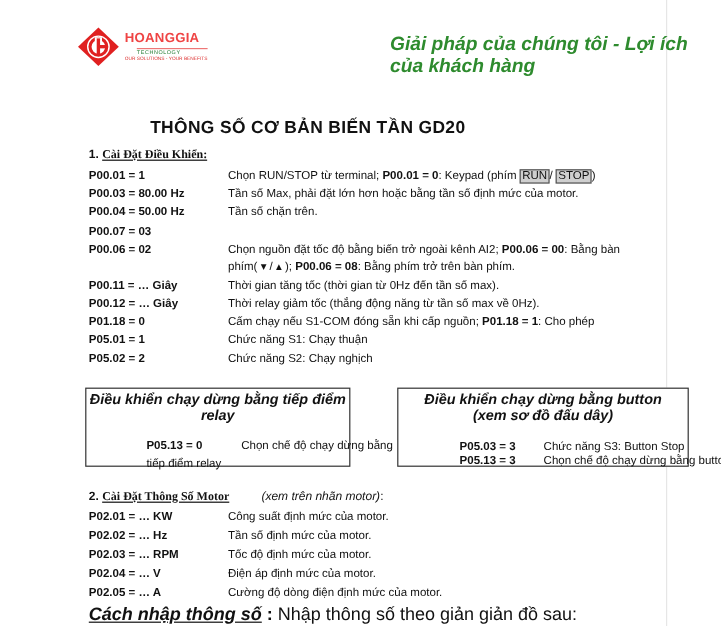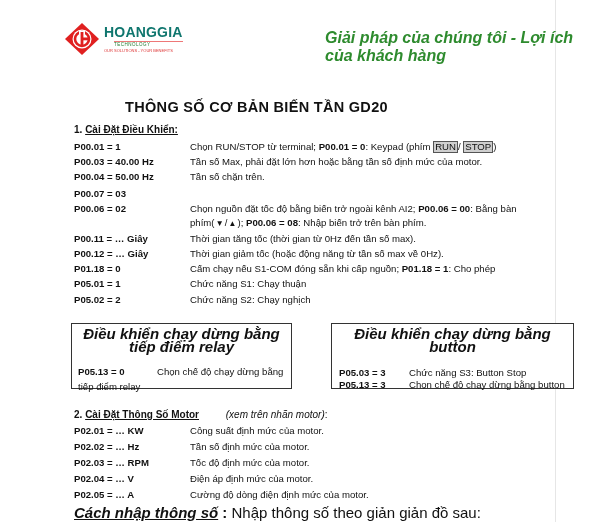--- a/index.html
+++ b/index.html
@@ -10,46 +10,46 @@
     color: #111;
   }
   .page-edge {
     position: absolute; left: 555px; top: 0; width: 1px; height: 522px;
     background: #e6e6e6;
   }
   
   .logo { position: absolute; left: 64px; top: 22px; height: 34px; display: flex; align-items: center; }
   .logo-mark { width: 36px; height: 34px; position: relative; }
   .logo-text { margin-left: 4px; display: flex; flex-direction: column; line-height: 1; }
-  .logo-name { font-weight: bold; font-size: 14px; color: #0f766e; letter-spacing: 0.2px; }
+  .logo-name { font-weight: bold; font-size: 11px; color: #ef4444; letter-spacing: 0.2px; }
   .logo-sub { font-size: 4.5px; color: #1f7a2f; margin-top: 2px; margin-left: 10px; letter-spacing: 0.5px; border-top: 1px solid #e77; padding-top: 1px; }
   .logo-tag { font-size: 4px; color: #d33; margin-top: 1px; }
   .slogan {
     position: absolute; left: 325px; top: 29px;
     font-size: 16px; font-weight: bold; font-style: italic; color: #2e8b2e;
   }
   
   .doc-title {
     position: absolute; left: 0; width: 503px; top: 99px; text-align: center;
     font-weight: bold; font-size: 14.5px; letter-spacing: 0.3px; padding-left: 10px; box-sizing: border-box;
   }
   .section-head { position: absolute; left: 74px; font-size: 10px; font-weight: bold; }
-  .section-head u { text-decoration: underline; }
+  .section-head u { text-decoration: underline; font-family: Liberation Serif, serif; }
   .section-head .note { font-weight: normal; font-style: italic; padding-left: 24px; }
   .row { position: absolute; left: 74px; font-size: 9.6px; line-height: 12px; white-space: nowrap; }
   .row .k { position: absolute; left: 0; font-weight: bold; }
   .row .v { position: absolute; left: 116px; }
   .row b { font-weight: bold; }
   .keycap {
     display: inline-block; background: #cfcfcf; border: 1px solid #555; padding: 0 1px; line-height: 10px; text-align: center;
   }
   
   .box { position: absolute; border: 1px solid #333; background: #fff; }
-  .box-title { text-align: center; font-weight: bold; font-style: italic; font-size: 15px; line-height: 13px; }
-  .box-row { position: absolute; font-size: 9.6px; white-space: nowrap; line-height: 12px; }
+  .box-title { text-align: center; font-weight: bold; font-style: italic; font-size: 12px; line-height: 13px; }
+  .box-row { position: absolute; font-size: 9.6px; white-space: nowrap; line-height: 12px; margin-left: 44px; }
   .box-row .k { position: absolute; left: 0; font-weight: bold; }
   .box-row .v { position: absolute; }
   .howto { position: absolute; left: 74px; top: 504px; font-size: 15px; }
   .howto .lbl { font-weight: bold; font-style: italic; text-decoration: underline; }
 </style>
 </head>
 <body>
 
 <div class="page-edge"></div>
 
@@ -77,44 +77,44 @@
 <div class="section-head" style="top:124px;">
   <span>1.</span>
   <u>Cài Đặt Điều Khiển:</u>
 </div>
 
 <div class="row" style="top:141px;">
   <span class="k">P00.01 = 1</span>
   <span class="v"><span>Chọn RUN/STOP từ terminal; </span><b>P00.01 = 0</b><span>: Keypad (phím </span><span class="keycap">RUN</span><span>/ </span><span class="keycap">STOP</span><span>)</span></span>
 </div>
 <div class="row" style="top:156px;">
-  <span class="k">P00.03 = 40.00 Hz</span>
+  <span class="k">P00.03 = 80.00 Hz</span>
   <span class="v">Tần số Max, phải đặt lớn hơn hoặc bằng tần số định mức của motor.</span>
 </div>
 <div class="row" style="top:171px;">
   <span class="k">P00.04 = 50.00 Hz</span>
   <span class="v">Tần số chặn trên.</span>
 </div>
 <div class="row" style="top:188px;">
   <span class="k">P00.07 = 03</span>
 </div>
 <div class="row" style="top:203px;">
   <span class="k">P00.06 = 02</span>
   <span class="v"><span>Chọn nguồn đặt tốc độ bằng biến trở ngoài kênh AI2; </span><b>P00.06 = 00</b><span>: Bằng bàn</span></span>
 </div>
 <div class="row" style="top:217px;">
-  <span class="v"><span>phím( ▾ / ▴ ); </span><b>P00.06 = 08</b><span>: Nhập biến trở trên bàn phím.</span></span>
+  <span class="v"><span>phím( ▾ / ▴ ); </span><b>P00.06 = 08</b><span>: Bằng phím trở trên bàn phím.</span></span>
 </div>
 <div class="row" style="top:233px;">
   <span class="k">P00.11 = … Giây</span>
   <span class="v">Thời gian tăng tốc (thời gian từ 0Hz đến tần số max).</span>
 </div>
 <div class="row" style="top:248px;">
   <span class="k">P00.12 = … Giây</span>
-  <span class="v">Thời gian giảm tốc (hoặc động năng từ tần số max về 0Hz).</span>
+  <span class="v">Thời relay giảm tốc (thắng động năng từ tần số max về 0Hz).</span>
 </div>
 <div class="row" style="top:263px;">
   <span class="k">P01.18 = 0</span>
   <span class="v"><span>Cấm chạy nếu S1-COM đóng sẵn khi cấp nguồn; </span><b>P01.18 = 1</b><span>: Cho phép</span></span>
 </div>
 <div class="row" style="top:278px;">
   <span class="k">P05.01 = 1</span>
   <span class="v">Chức năng S1: Chạy thuận</span>
 </div>
 <div class="row" style="top:294px;">
@@ -126,20 +126,21 @@
   <div class="box-title" style="margin-top:3px;">Điều khiển chạy dừng bằng tiếp điểm relay</div>
   <div class="box-row" style="left:6px; top:42px; width:210px;">
     <span class="k">P05.13 = 0</span>
     <span class="v" style="left:79px;">Chọn chế độ chạy dừng bằng</span>
   </div>
   <div class="box-row" style="left:6px; top:57px;">tiếp điểm relay</div>
 </div>
 
 <div class="box" style="left:303px; top:323px; width:241px; height:64px;margin-left:28px;">
   <div class="box-title" style="margin-top:3px;">Điều khiển chạy dừng bằng button</div>
+  <div class="box-title">(xem sơ đồ đấu dây)</div>
   <div class="box-row" style="left:7px; top:43px; width:230px;">
     <span class="k">P05.03 = 3</span>
     <span class="v" style="left:70px;">Chức năng S3: Button Stop</span>
   </div>
   <div class="box-row" style="left:7px; top:55px; width:230px;">
     <span class="k">P05.13 = 3</span>
     <span class="v" style="left:70px;">Chọn chế độ chạy dừng bằng button</span>
   </div>
 </div>
 

